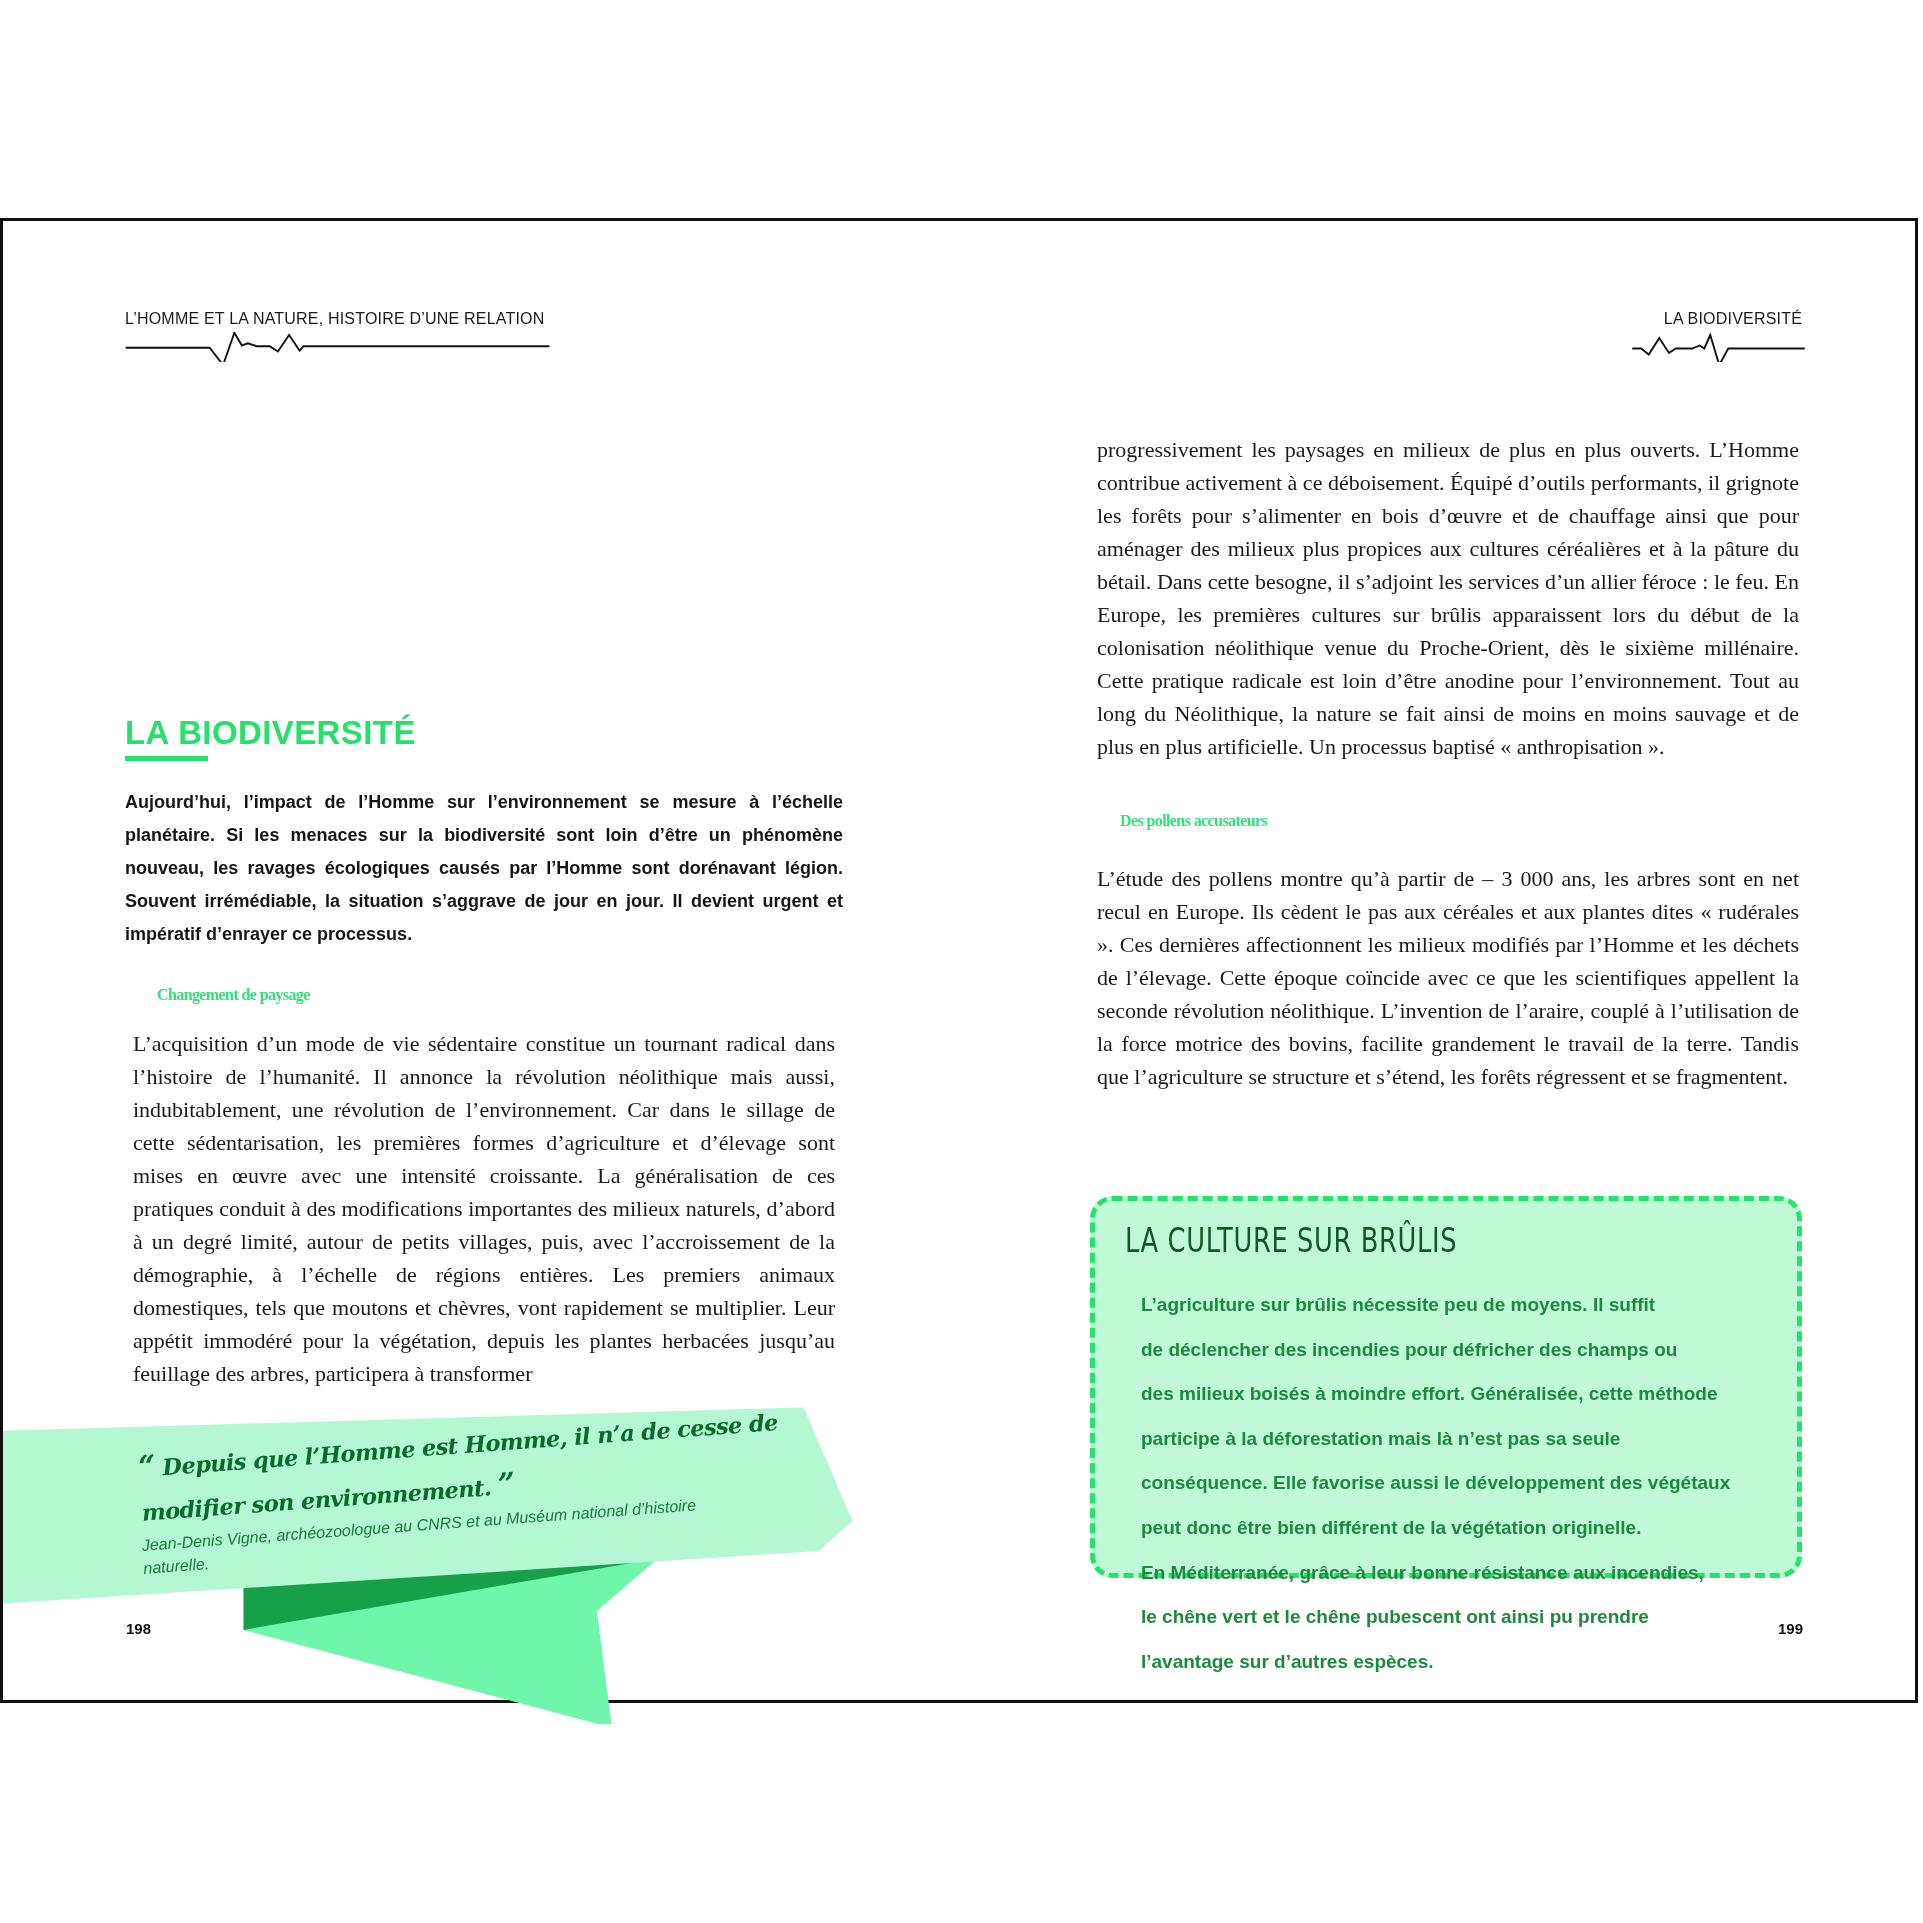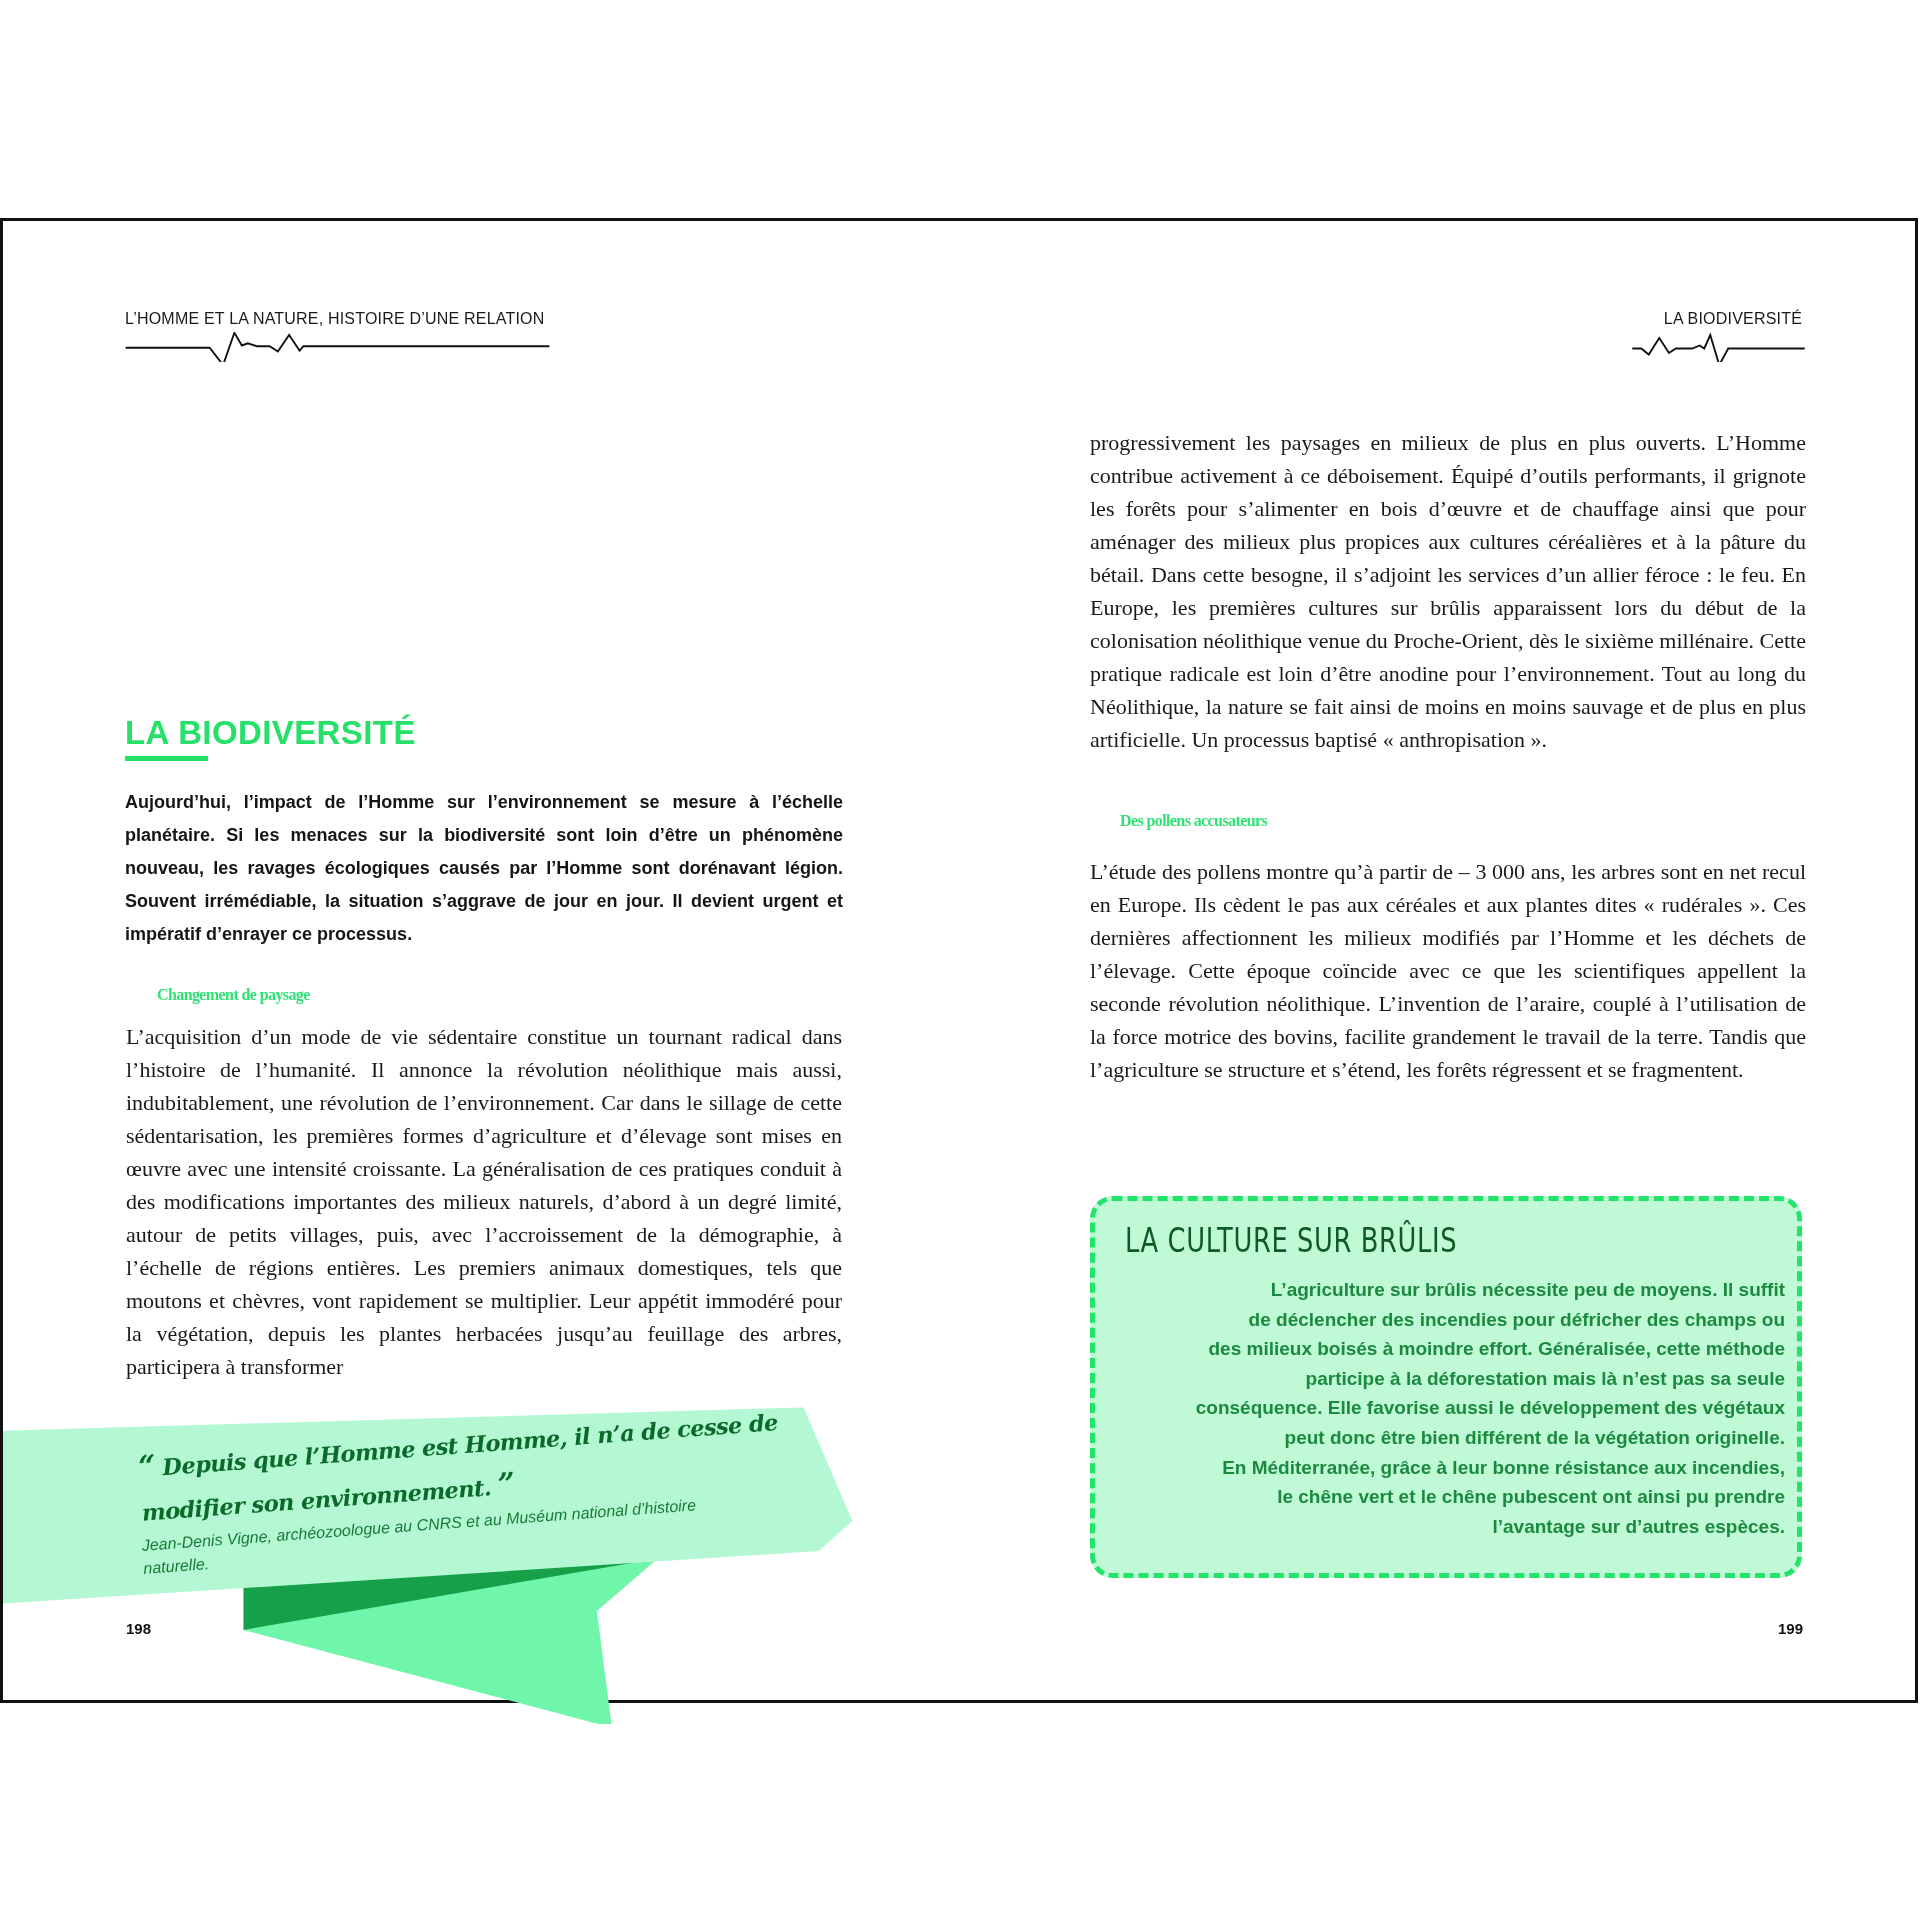--- a/index.html
+++ b/index.html
@@ -36,21 +36,21 @@
     }
     .sub-left { left: 154px; top: 765px; }
     .sub-right { left: 1117px; top: 591px; }
     .body-text {
       position: absolute; font-family: "Liberation Serif", serif; font-size: 22px;
       line-height: 33px; color: #1a1a1a; text-align: justify; width: 718px;
     }
     .body-left { left: 122px; top: 798px; }
     .body-right-1 { left: 1086px; top: 204px; }
     .body-right-2 { left: 1086px; top: 633px; }
-    .body-text p { margin: 1px; }
+    .body-text p { margin: 8px; }
     .ribbon { position: absolute; left: 0; top: 1172px; width: 857px; height: 331px; }
     .quote {
       position: absolute; left: 134px; top: 1225px; width: 661px;
       transform: rotate(-4.2deg); transform-origin: left top;
       font-family: "DejaVu Serif", serif; font-style: italic; font-weight: bold;
       font-size: 22.5px; line-height: 42px; color: #0a6a2a; letter-spacing: -0.6px;
     }
     .quote-mark { font-size: 30px; }
     .attribution {
       position: absolute; left: 138px; top: 1314px; width: 571px;
@@ -71,21 +71,21 @@
     .box-title {
       position: absolute; left: 30px; top: 19.5px;
       font-family: "DejaVu Sans", sans-serif; font-size: 33px; color: #0d5a26;
       letter-spacing: 0.8px; font-weight: normal; transform: scaleX(0.78); transform-origin: left top;
     }
     .box-text {
       position: absolute; left: 30px; top: 74px; width: 661px;
       font-family: "Liberation Sans", sans-serif; font-weight: bold; font-size: 19px;
       line-height: 28.6px; color: #1b8a3f;
     }
-    .box-text p { margin: 1px; text-align: right; }
+    .box-text p { margin: 16px; }
   </style>
 </head>
 <body>
 
 <div class="spread">
 
   <div class="running-head rh-left">L’HOMME ET  LA NATURE, HISTOIRE D’UNE RELATION</div>
   <svg class="pulse pulse-left" width="425" height="30" viewBox="0 0 565 40">
     <polyline points="0,25 112,25 130,48 145,5 155,22 163,19 175,23 192,23 203,30 218,8 232,29 237,23 243,23 565,23" fill="none" stroke="#111" stroke-width="2.5" transform="translate(0,-4)"></polyline>
   </svg>

